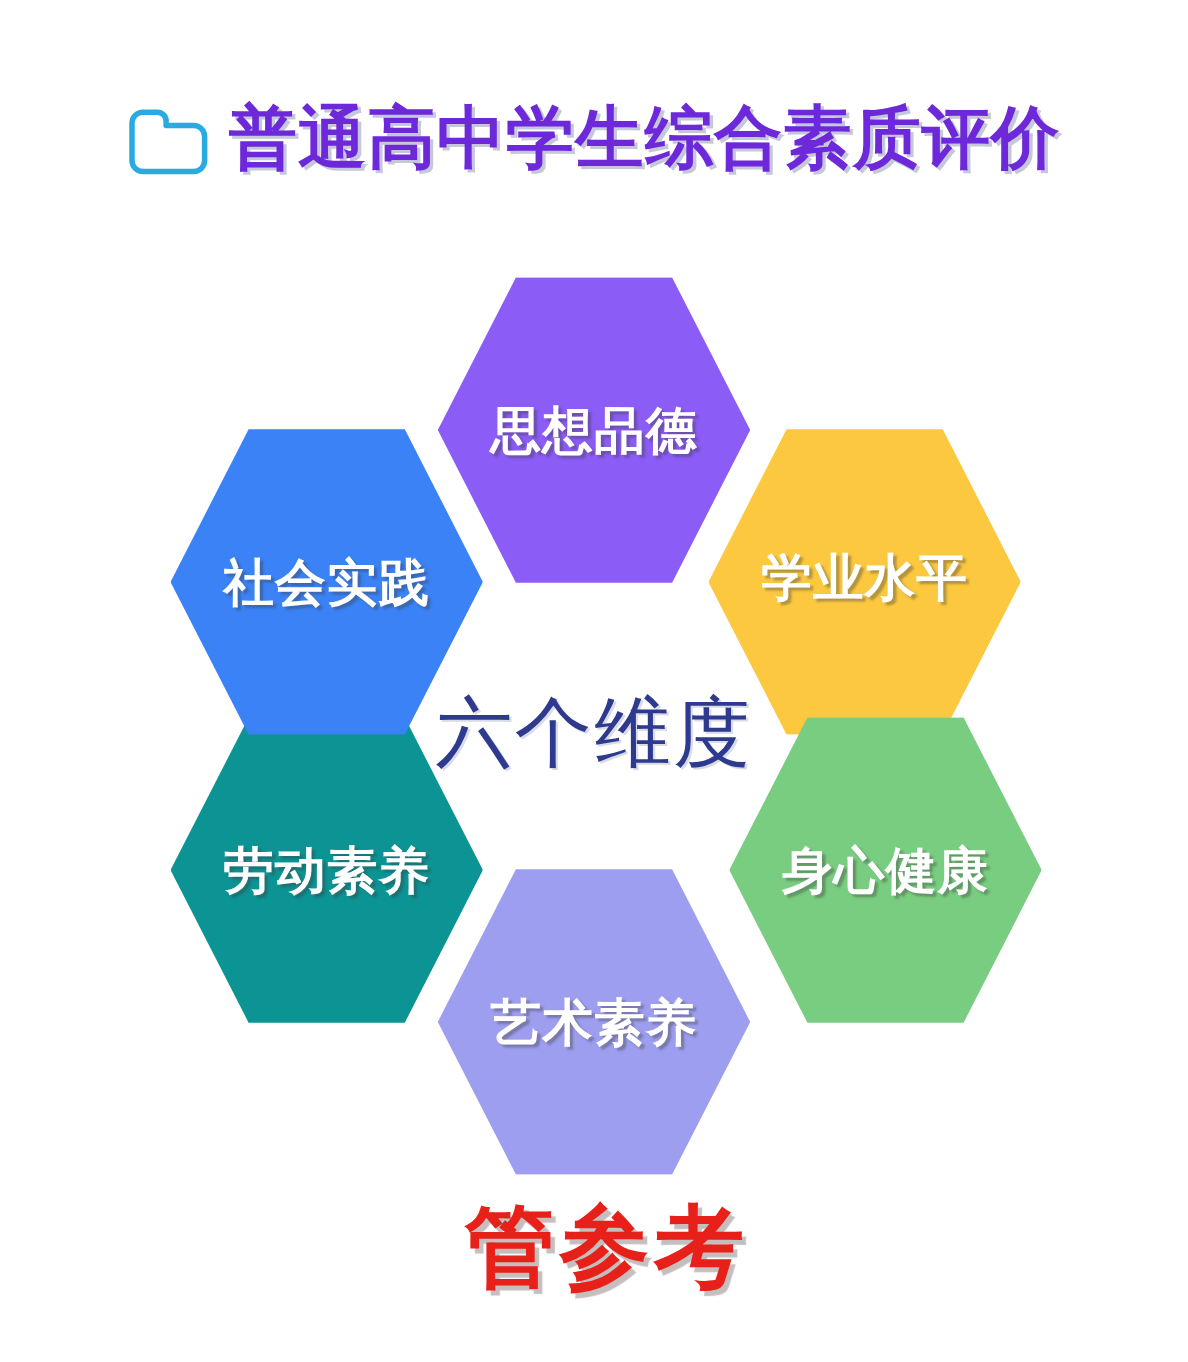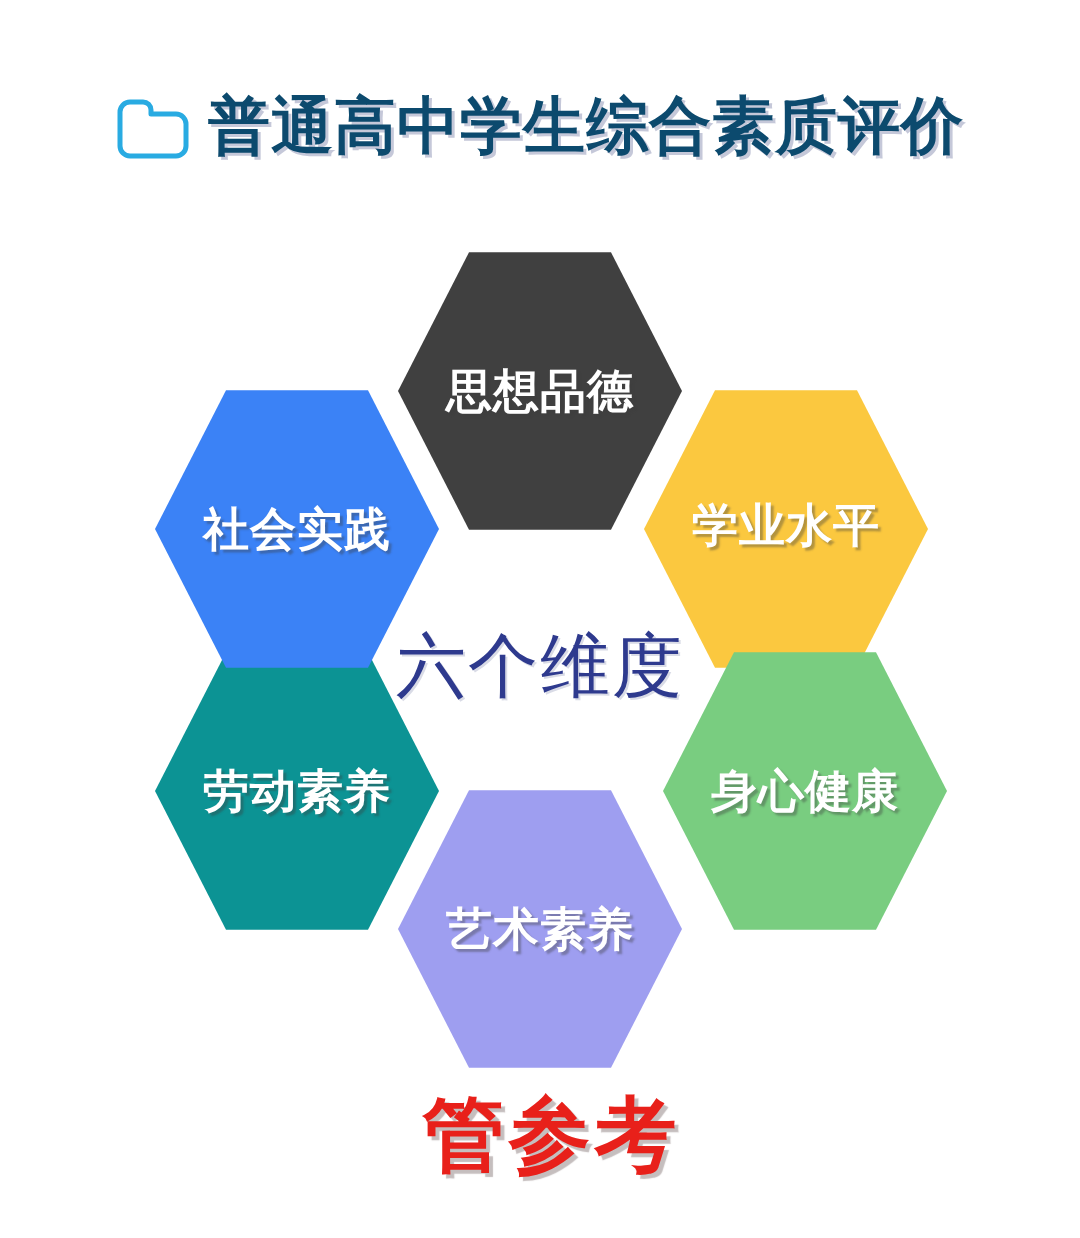--- a/index.html
+++ b/index.html
@@ -140,26 +140,26 @@
 </style>
 </head>
 <body>
 
 <div id="page">
 
   <div class="header">
     <svg class="folder-icon" viewBox="0 0 74 62">
       <path d="M4 14 A10 10 0 0 1 14 4 L27 4 A8 8 0 0 1 35 12 L35 16 L60 16 A10 10 0 0 1 70 26 L70 48 A10 10 0 0 1 60 58 L14 58 A10 10 0 0 1 4 48 Z" fill="none" stroke="#29ABE2" stroke-width="5" stroke-linejoin="round"></path>
     </svg>
-    <div class="header-title" style="color: #0c4a6e; text-align: center;">普通高中学生综合素质评价</div>
+    <div class="header-title" style="color: #6d28d9; text-align: center;">普通高中学生综合素质评价</div>
   </div>
 
   <div class="hex-cluster">
 
-    <div class="hex hex-top" style="background: #404040;">
+    <div class="hex hex-top" style="background: #8b5cf6;">
       <span class="hex-label">思想品德</span>
     </div>
 
     <div class="hex hex-top-right" style="background: rgb(251, 200, 63); font-family: Liberation Mono, monospace;">
       <span class="hex-label">学业水平</span>
     </div>
 
     <div class="hex hex-bottom-right" style="background: rgb(121, 205, 128);">
       <span class="hex-label">身心健康</span>
     </div>

